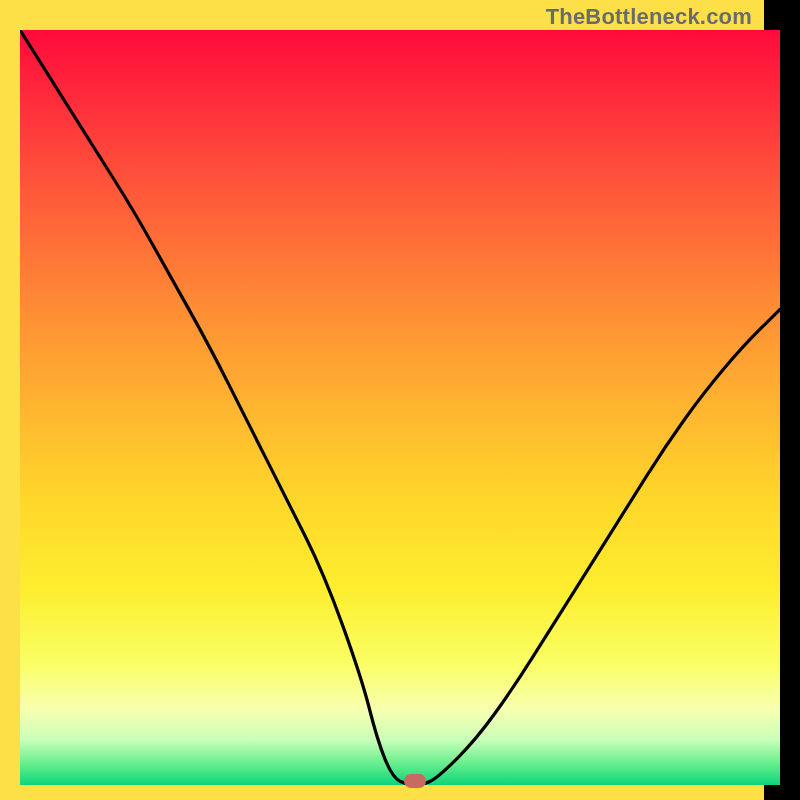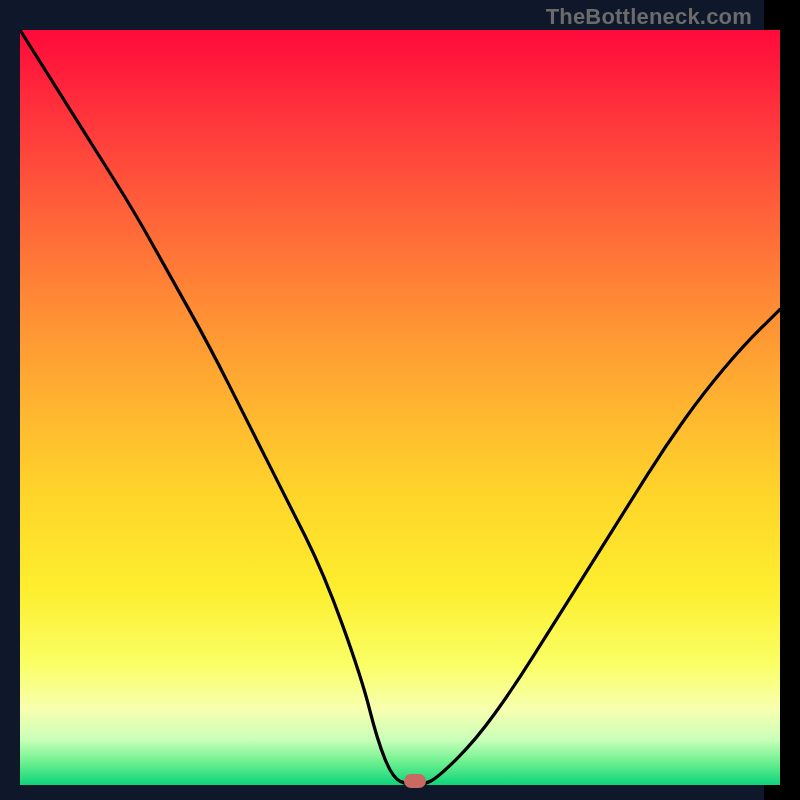--- a/index.html
+++ b/index.html
@@ -8,21 +8,21 @@
     width: 800px;
     height: 800px;
     background: #000;
     font-family: Arial, Helvetica, sans-serif;
     overflow: hidden;
   }
   .frame {
     position: relative;
     width: 764px;
     height: 800px;
-    background: #0f172a;
+    background: #fde047;
   }
   .watermark {
     position: absolute;
     top: 4px;
     right: 12px;
     color: #6b6b6b;
     font-size: 22px;
     font-weight: 600;
     letter-spacing: 0.2px;
     user-select: none;

